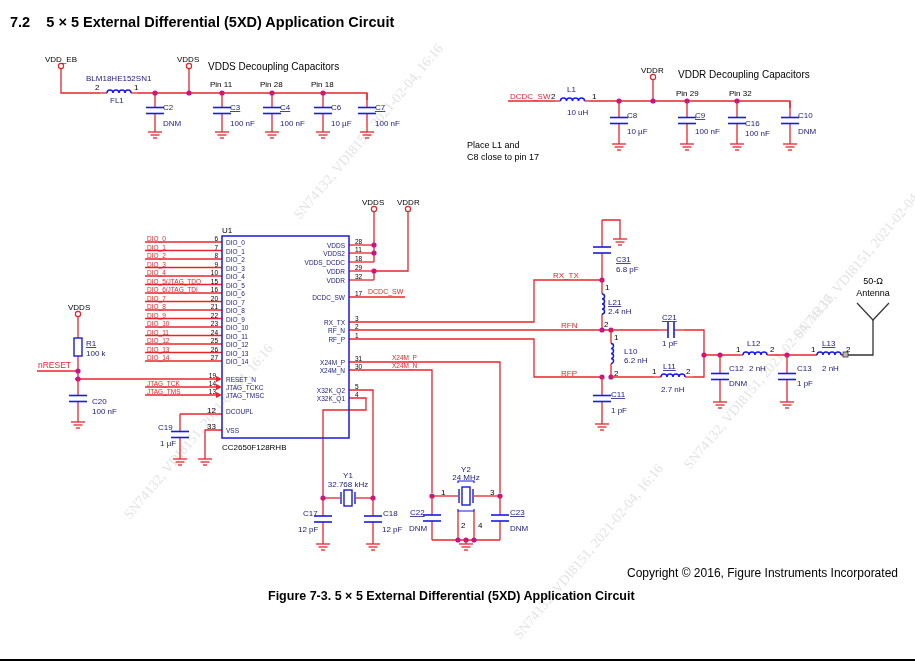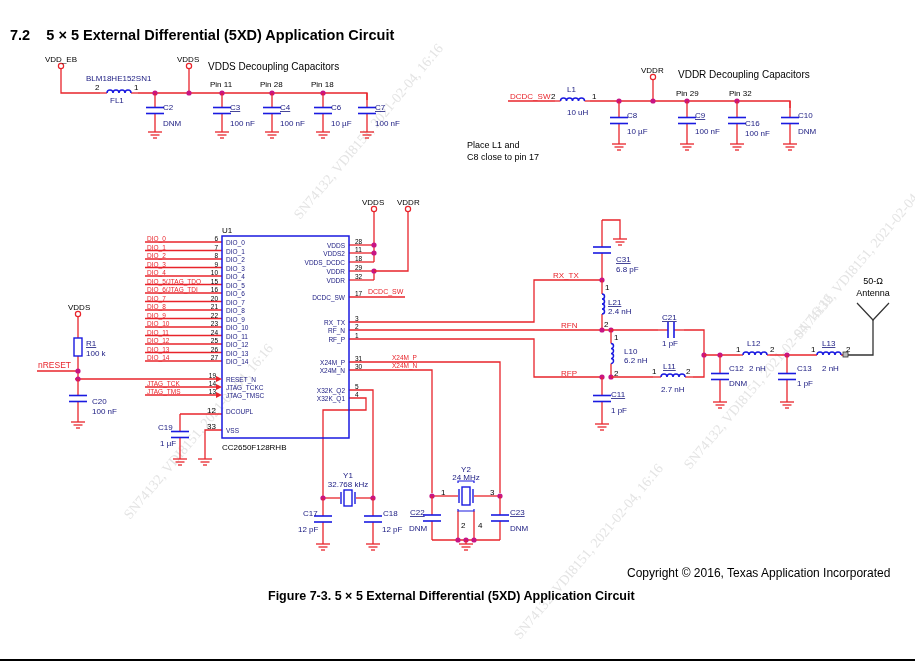--- a/index.html
+++ b/index.html
@@ -1,17 +1,17 @@
 <!DOCTYPE html>
 <html><head>
 <meta charset="utf-8">
 <style>
   html, body { margin:0; padding:0; background:#ffffff; }
   body { width:915px; height:662px; position:relative; overflow:hidden; font-family:"Liberation Sans", sans-serif; }
-  .section-heading { position:absolute; left:10px; top:14px; font-weight:bold; font-size:14.5px; color:#000; white-space:pre;margin-top:13px; }
+  .section-heading { position:absolute; left:10px; top:14px; font-weight:bold; font-size:14.5px; color:#000; white-space:pre; }
   #schem { position:absolute; left:0; top:0; }
   .caption { position:absolute; left:268px; top:589px; font-weight:bold; font-size:12.5px; color:#000;text-align:center; }
   .copyright { position:absolute; left:627px; top:566px; font-size:12px; color:#000; }
   .rule { position:absolute; left:0; top:659px; width:915px; height:2px; background:#000; }
   svg text { font-family:"Liberation Sans", sans-serif; }
   .wm { fill:#e4e4e4; font-size:14px; font-family:"Liberation Serif", serif; }
 </style>
 </head>
 <body>
 
@@ -583,15 +583,15 @@
       <text x="797" y="386" font-size="8" fill="#1a1a80" text-anchor="start" font-weight="normal">1 pF</text>
       <text x="811" y="352" font-size="8" fill="#000000" text-anchor="start" font-weight="normal">1</text>
       <text x="846" y="352" font-size="8" fill="#000000" text-anchor="start" font-weight="normal">2</text>
       <text x="822" y="346" font-size="8" fill="#1a1a80" text-anchor="start" font-weight="normal" text-decoration="underline">L13</text>
       <text x="822" y="371" font-size="8" fill="#1a1a80" text-anchor="start" font-weight="normal">2 nH</text>
       <text x="873" y="284" font-size="9" fill="#000000" text-anchor="middle" font-weight="normal">50-Ω</text>
       <text x="873" y="296" font-size="9" fill="#000000" text-anchor="middle" font-weight="normal">Antenna</text>
     </g>
 </svg>
 
-<div class="copyright">Copyright © 2016, Texas Application Incorporated</div>
+<div class="copyright">Copyright © 2016, Figure Instruments Incorporated</div>
 <div class="caption">Figure 7-3.  5 × 5 External Differential (5XD) Application Circuit</div>
 <div class="rule"></div>
 
 </body></html>

